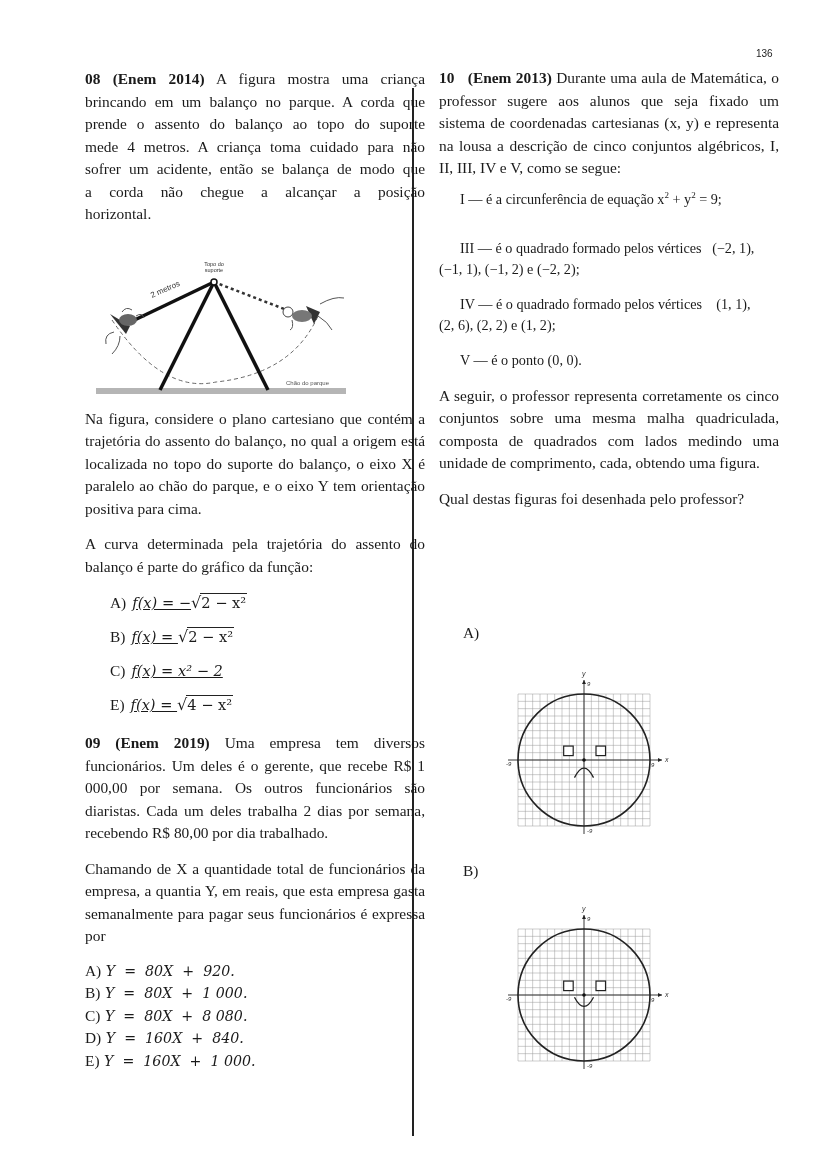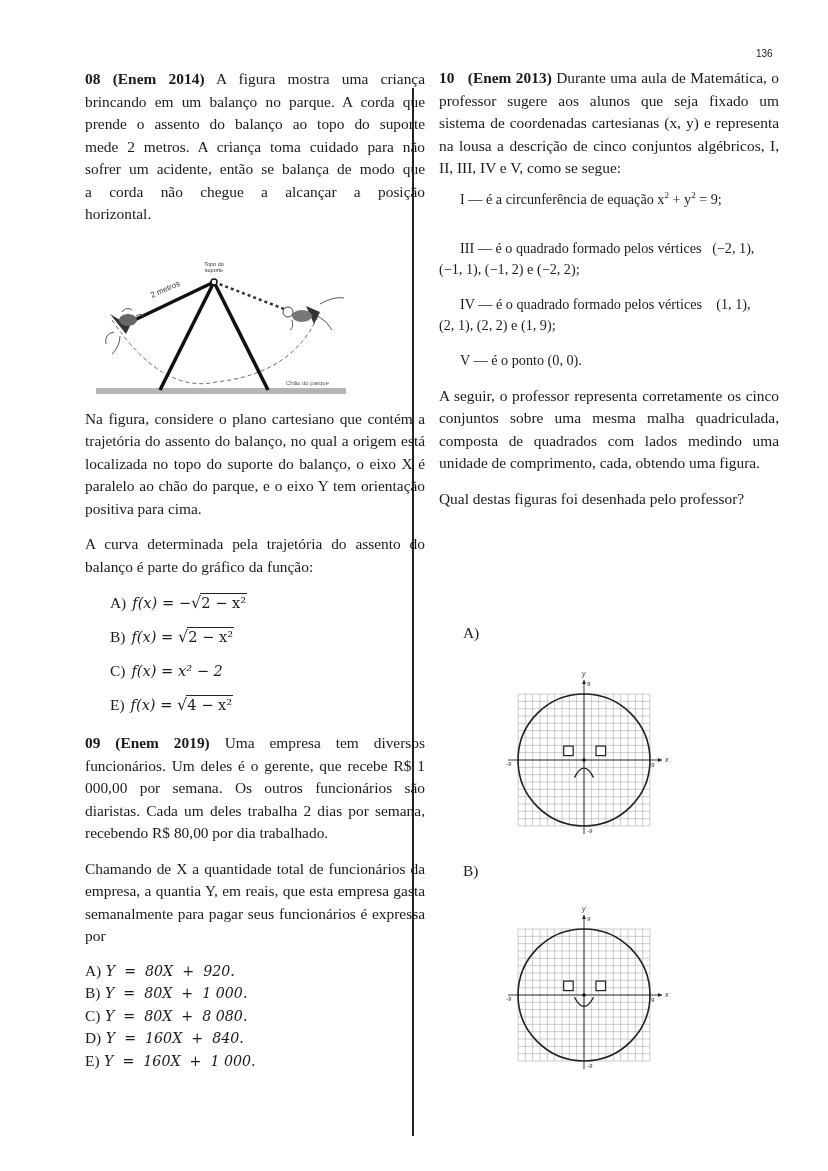--- a/index.html
+++ b/index.html
@@ -12,21 +12,21 @@
   .col-right { left: 439px; top: 67px; width: 340px; }
   .divider { position: absolute; left: 412px; top: 88px; width: 2px; height: 1048px; background: #222; }
   p { margin: 0; }
   .just { text-align: justify; text-align-last: left; }
   .just-full { text-align: justify; text-align-last: justify; }
   b { font-weight: bold; }
   .para-gap { height: 13px; }
   .opt-list { margin-left: 25px; }
   .math-opt { font-family: "DejaVu Serif", serif; font-size: 14.6px; height: 34px; line-height: 34px; white-space: nowrap; }
   .math-opt .lbl { font-family: "Liberation Serif", serif; font-size: 15.4px; margin-right: 6px; }
-  .math-opt i { font-style: italic; }
+  .math-opt i { font-style: italic; text-decoration: underline; }
   .sqrt { display: inline-block; border-top: 1.3px solid #222; line-height: 18px; padding: 0 1px; margin-left: -1px; }
   .sqrt-sym { font-size: 16px; }
   .yopt { font-family: "DejaVu Serif", serif; font-size: 14.2px; line-height: 22.6px; white-space: pre; }
   .yopt .lbl { font-family: "Liberation Serif", serif; font-size: 15.4px; }
   .set-item { font-size: 14.2px; line-height: 21px; }
   .indent { padding-left: 21px; }
   sup { font-size: 9px; vertical-align: 6px; line-height: 0; }
   .swing { position: absolute; left: 92px; top: 254px; width: 262px; height: 146px; }
   .grid-fig { position: absolute; width: 170px; height: 178px; }
   .figA { left: 503px; top: 662px; }
@@ -38,21 +38,21 @@
 <body>
 
 <div class="page-num">136</div>
 <div class="divider"></div>
 
 <div class="col col-left">
   <div>
     <p class="just-full"><b>08</b> <b>(Enem 2014)</b> <span>A figura mostra uma criança</span></p>
     <p class="just-full">brincando em um balanço no parque. A corda que</p>
     <p class="just-full">prende o assento do balanço ao topo do suporte</p>
-    <p class="just-full">mede 2 metros. A criança toma cuidado para não</p>
+    <p class="just-full">mede 4 metros. A criança toma cuidado para não</p>
     <p class="just-full">sofrer um acidente, então se balança de modo que</p>
     <p class="just-full">a corda não chegue a alcançar a posição</p>
     <p>horizontal.</p>
 
     <div style="height:182px"></div>
 
     <p class="just">Na figura, considere o plano cartesiano que contém a trajetória do assento do balanço, no qual a origem está localizada no topo do suporte do balanço, o eixo X é paralelo ao chão do parque, e o eixo Y tem orientação positiva para cima.</p>
     <div class="para-gap"></div>
     <p class="just">A curva determinada pela trajetória do assento do balanço é parte do gráfico da função:</p>
     <div style="height:8px"></div>
@@ -123,21 +123,21 @@
     <div class="set-item indent"><span>I — é a circunferência de equação x</span><sup>2</sup><span> + y</span><sup>2</sup><span> = 9;</span></div>
     <div style="height:14px"></div>
     <div style="height:14px"></div>
     <div class="set-item">
       <div class="indent" style="white-space:pre">III — é o quadrado formado pelos vértices   (−2, 1),</div>
       <div>(−1, 1), (−1, 2) e (−2, 2);</div>
     </div>
     <div style="height:14px"></div>
     <div class="set-item">
       <div class="indent" style="white-space:pre">IV — é o quadrado formado pelos vértices    (1, 1),</div>
-      <div>(2, 1), (2, 2) e (1, 9);</div>
+      <div>(2, 6), (2, 2) e (1, 2);</div>
     </div>
     <div style="height:14px"></div>
     <div class="set-item indent">V — é o ponto (0, 0).</div>
     <div style="height:14px"></div>
     <p class="just">A seguir, o professor representa corretamente os cinco conjuntos sobre uma mesma malha quadriculada, composta de quadrados com lados medindo uma unidade de comprimento, cada, obtendo uma figura.</p>
     <div class="para-gap"></div>
     <p>Qual destas figuras foi desenhada pelo professor?</p>
   </div>
 </div>
 

